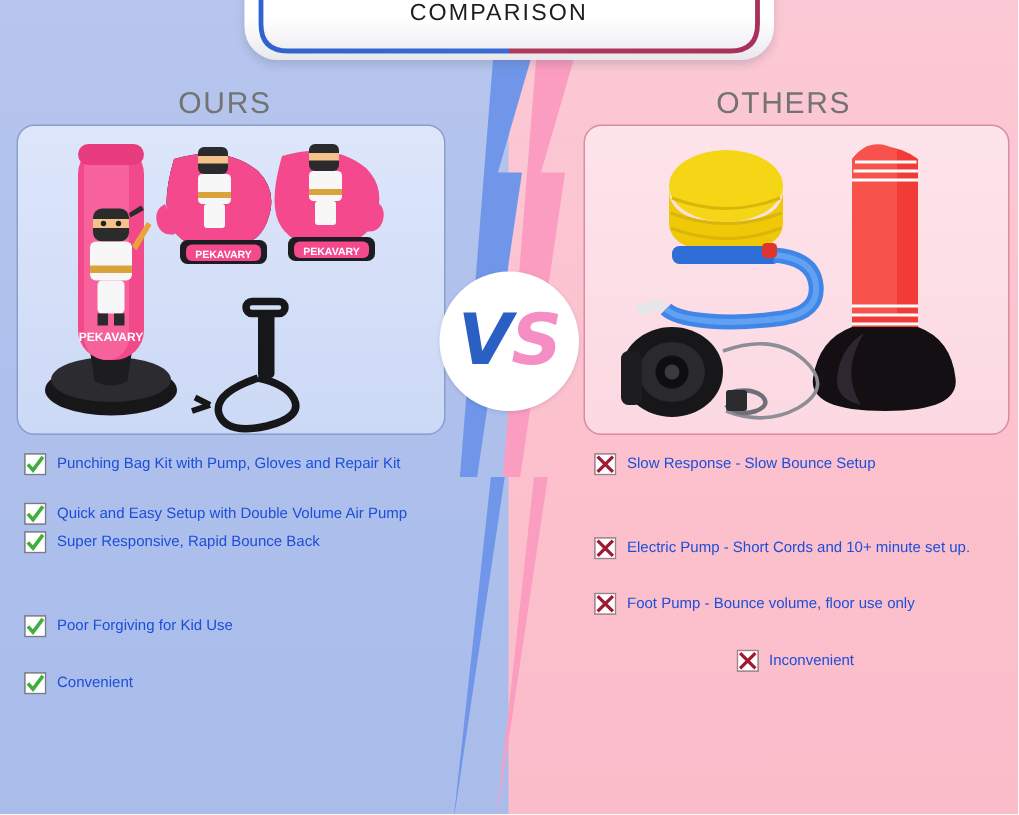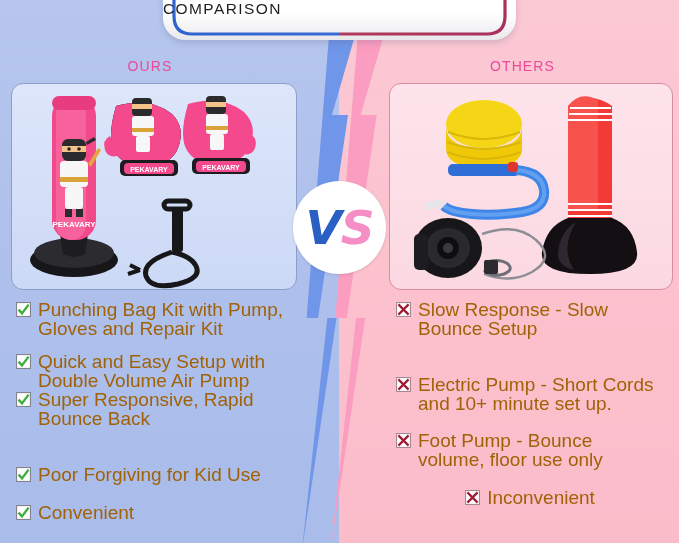--- a/index.html
+++ b/index.html
@@ -48,39 +48,40 @@
     width: 353px; height: 74px;
     background: linear-gradient(180deg, #ffffff 0%, #ffffff 62%, #f3f3f5 84%, #e8e8ec 100%);
     border-radius: 0 0 22px 22px;
     box-shadow: 0 3px 6px rgba(90,90,120,0.22);
     z-index: 5;
   }
   .banner-title {
     position: absolute;
     left: 0; right: 14px;
     bottom: 22px;
+    text-align: center;
     font-size: 15.5px;
     letter-spacing: 1.4px;
     color: #1e1e22;
     font-family: "Liberation Sans", sans-serif;
   }
   .banner-underline {
     position: absolute;
     left: 8px; top: 2px;
     width: 337px; height: 70px;
     overflow: hidden;
   }
 
   
   .col-head {
     position: absolute;
     top: 58px;
-    font-size: 14px;
+    font-size: 20px;
     letter-spacing: 1.1px;
-    color: #ec4899;
+    color: #737373;
     z-index: 3;
   }
   .col-head.left  { left: 0;   width: 300px; text-align: center; }
   .col-head.right { left: 380px; width: 285px; text-align: center; }
 
   
   .card {
     position: absolute;
     top: 83px;
     height: 205px;
@@ -132,23 +133,23 @@
   }
   .list.left  { left: 16px;  top: 300px; width: 272px; }
   .list.right { left: 396px; top: 300px; width: 268px; }
 
   .item {
     display: flex;
     align-items: flex-start;
     margin-bottom: 14px;
   }
   .item .label {
-    font-size: 19px;
+    font-size: 10px;
     line-height: 19px;
-    color: #a16207;
+    color: #1d4ed8;
     padding-left: 7px;
   }
   .icon-box {
     flex: 0 0 auto;
     width: 15px; height: 15px;
     margin-top: 2px;
   }
   .icon-box svg { display: block; }
 </style>
 </head>

